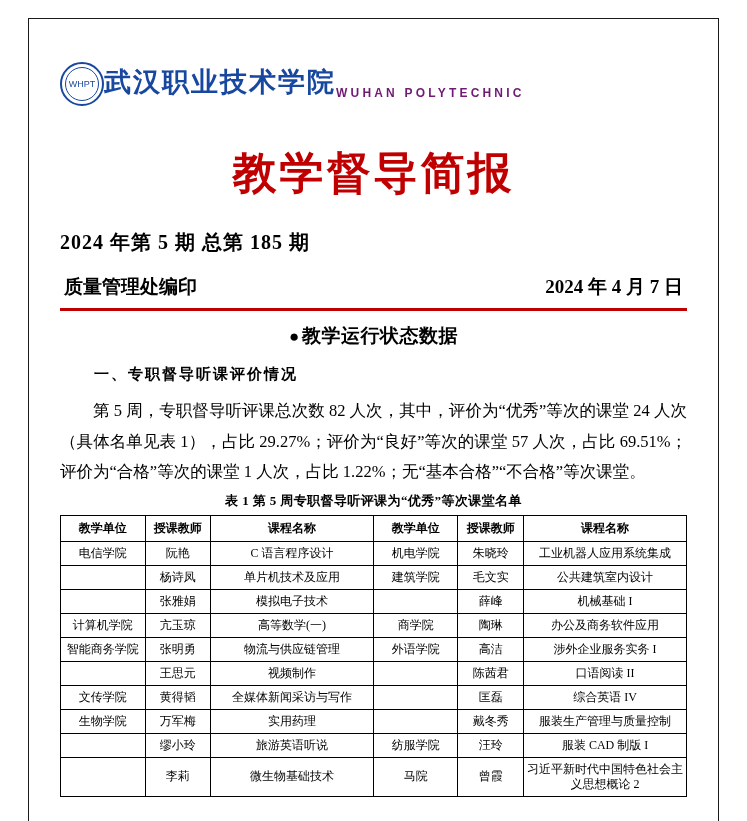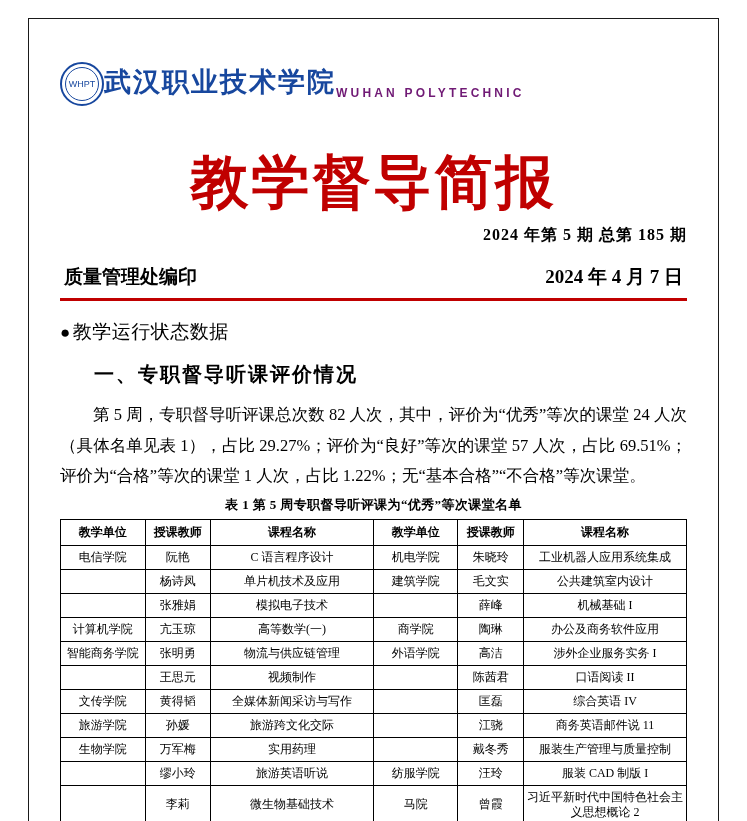--- a/index.html
+++ b/index.html
@@ -85,63 +85,64 @@
     font-weight: bold;
     color: #701a75;
     letter-spacing: 3.2px;
     font-family: "Liberation Sans", sans-serif;
   }
 
   
   .doc-title {
     margin-top: 38px;
     text-align: center;
-    font-size: 58px;
+    font-size: 44px;
     font-weight: bold;
     color: #c00000;
     letter-spacing: 3px;
     font-family: "Liberation Serif", serif;
   }
   .issue-line {
-    margin-top: 3px;
-    text-align: right;
-    font-size: 16px;
+    margin-top: 26px;
+    text-align: left;
+    font-size: 20px;
     font-weight: bold;
     letter-spacing: 1px;
   }
   .meta-row {
     margin-top: 18px;
     display: flex;
     align-items: flex-end;
     justify-content: space-between;
     font-size: 19px;
     font-weight: bold;
     padding: 0 4px;
   }
   .rule-red {
     margin-top: 8px;
     height: 3px;
     background: #c00000;
   }
 
   
   .sec-head {
-    margin-top: 18px;
+    margin-top: 12px;
     font-size: 19px;
-    font-weight: normal;
+    font-weight: bold;
     letter-spacing: 0.5px;
+    text-align: center;
   }
   .sec-head .bullet {
     font-size: 17px;
     margin-right: 2px;
   }
   .sub-head {
     margin-top: 16px;
     padding-left: 34px;
-    font-size: 20px;
+    font-size: 15px;
     font-weight: bold;
     letter-spacing: 2px;
   }
   .para {
     margin-top: 12px;
     font-size: 16.5px;
     line-height: 1.85;
     text-align: justify;
     text-indent: 2em;
   }
@@ -285,28 +286,20 @@
         </tr>
         <tr>
           <td>文传学院</td>
           <td>黄得韬</td>
           <td>全媒体新闻采访与写作</td>
           <td></td>
           <td>匡磊</td>
           <td>综合英语 IV</td>
         </tr>
         <tr>
-          <td>旅游学院</td>
-          <td>孙媛</td>
-          <td>旅游跨文化交际</td>
-          <td></td>
-          <td>江骁</td>
-          <td>商务英语邮件说 11</td>
-        </tr>
-        <tr>
           <td>生物学院</td>
           <td>万军梅</td>
           <td>实用药理</td>
           <td></td>
           <td>戴冬秀</td>
           <td>服装生产管理与质量控制</td>
         </tr>
         <tr>
           <td></td>
           <td>缪小玲</td>

